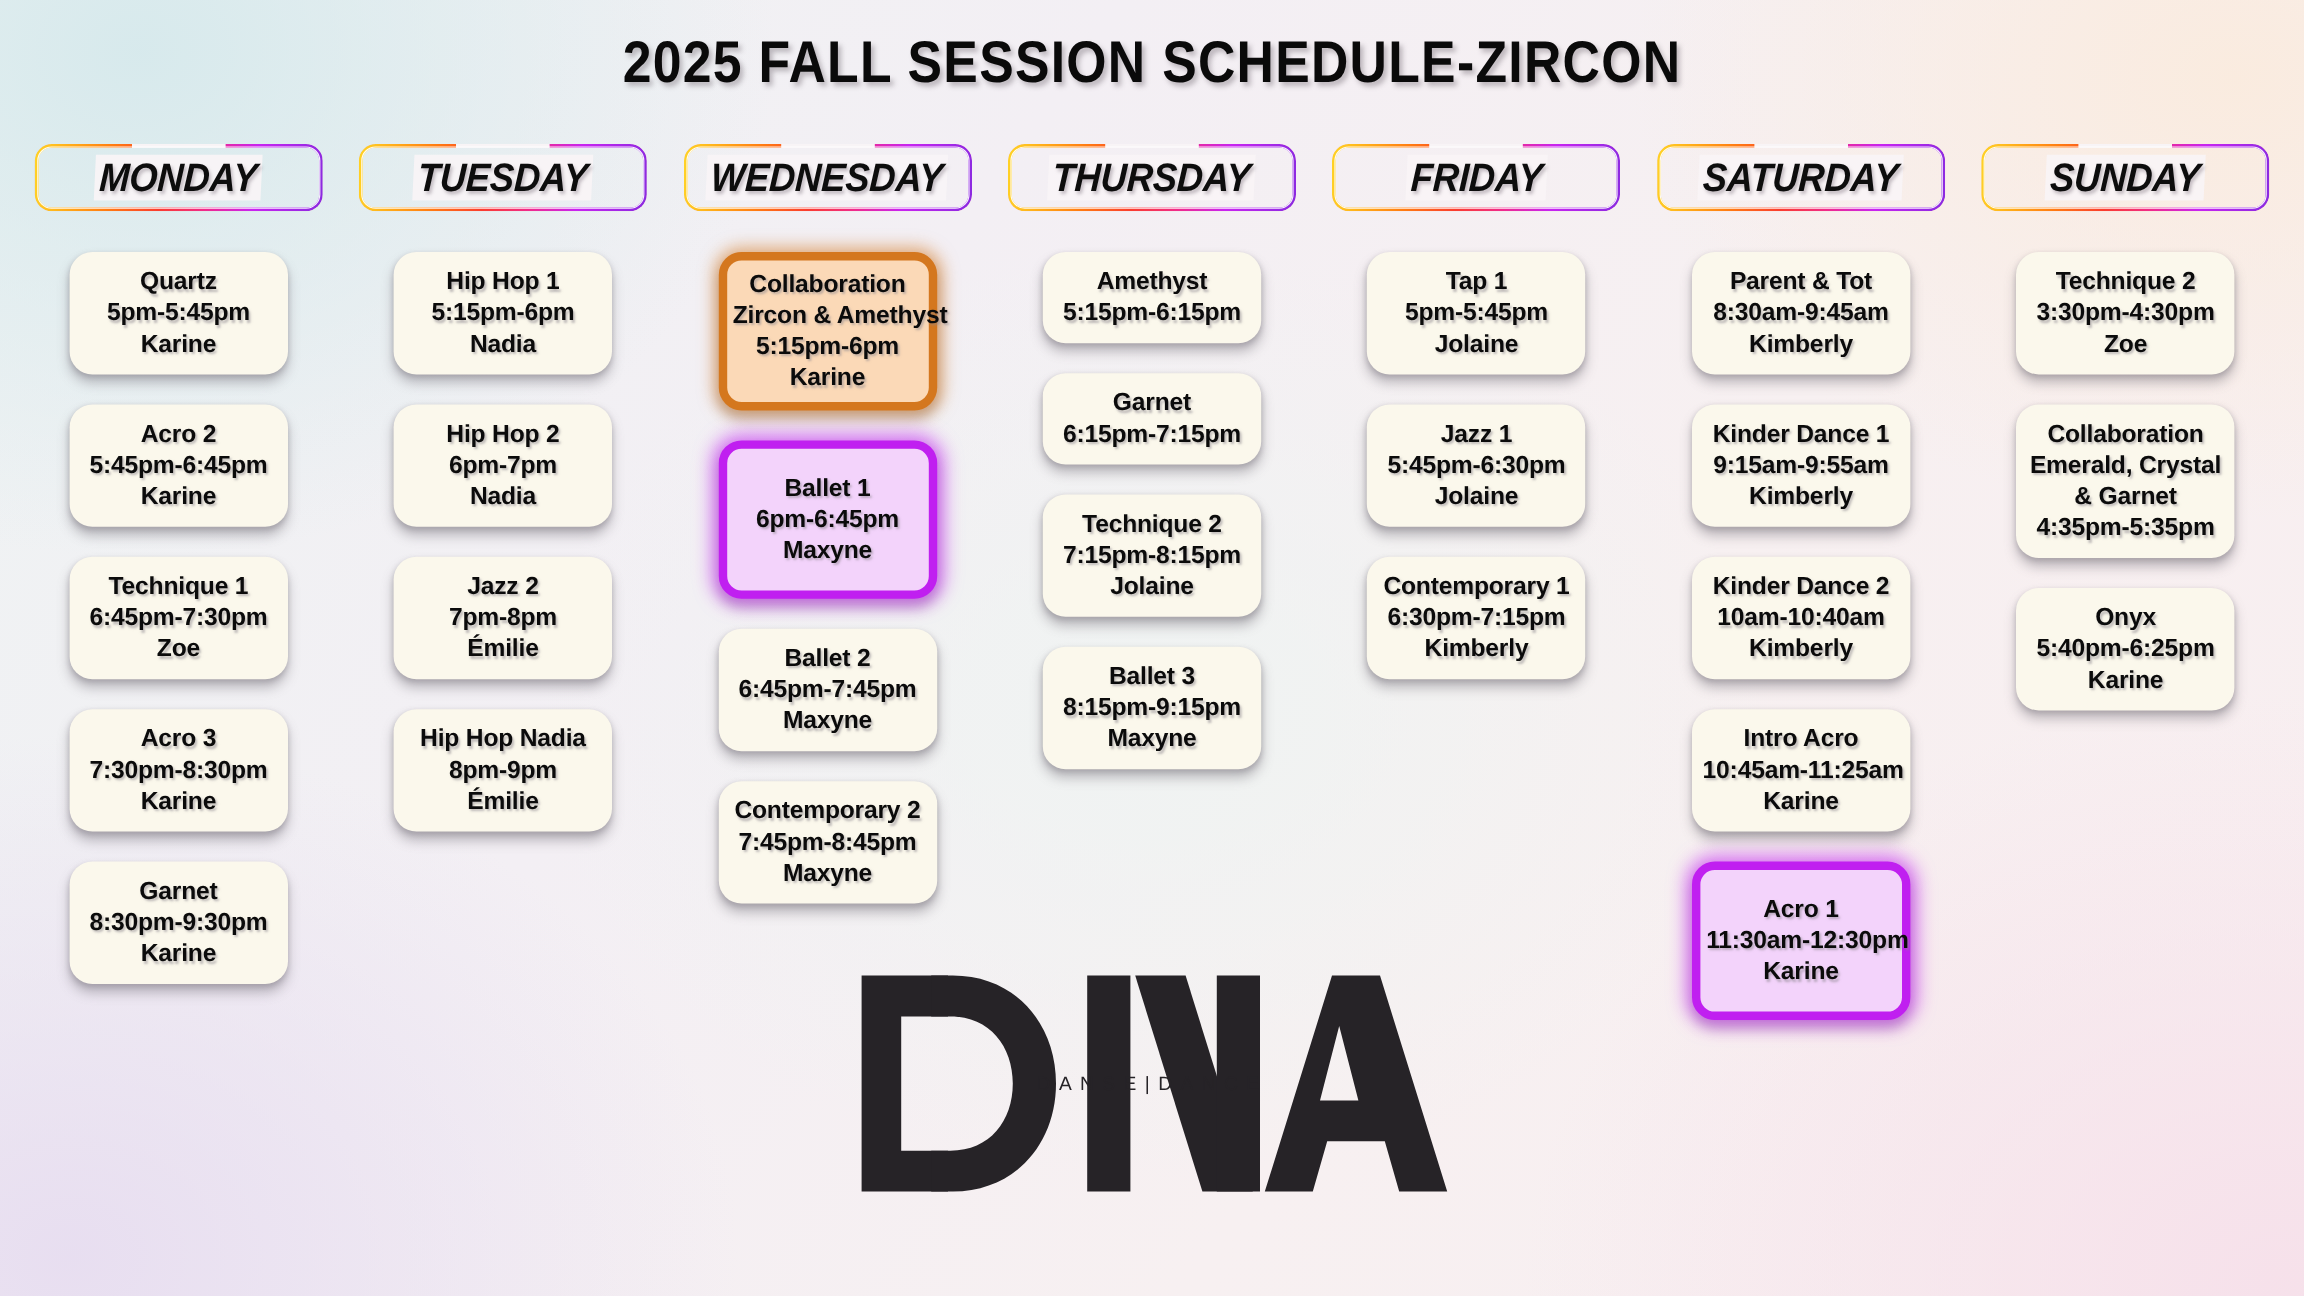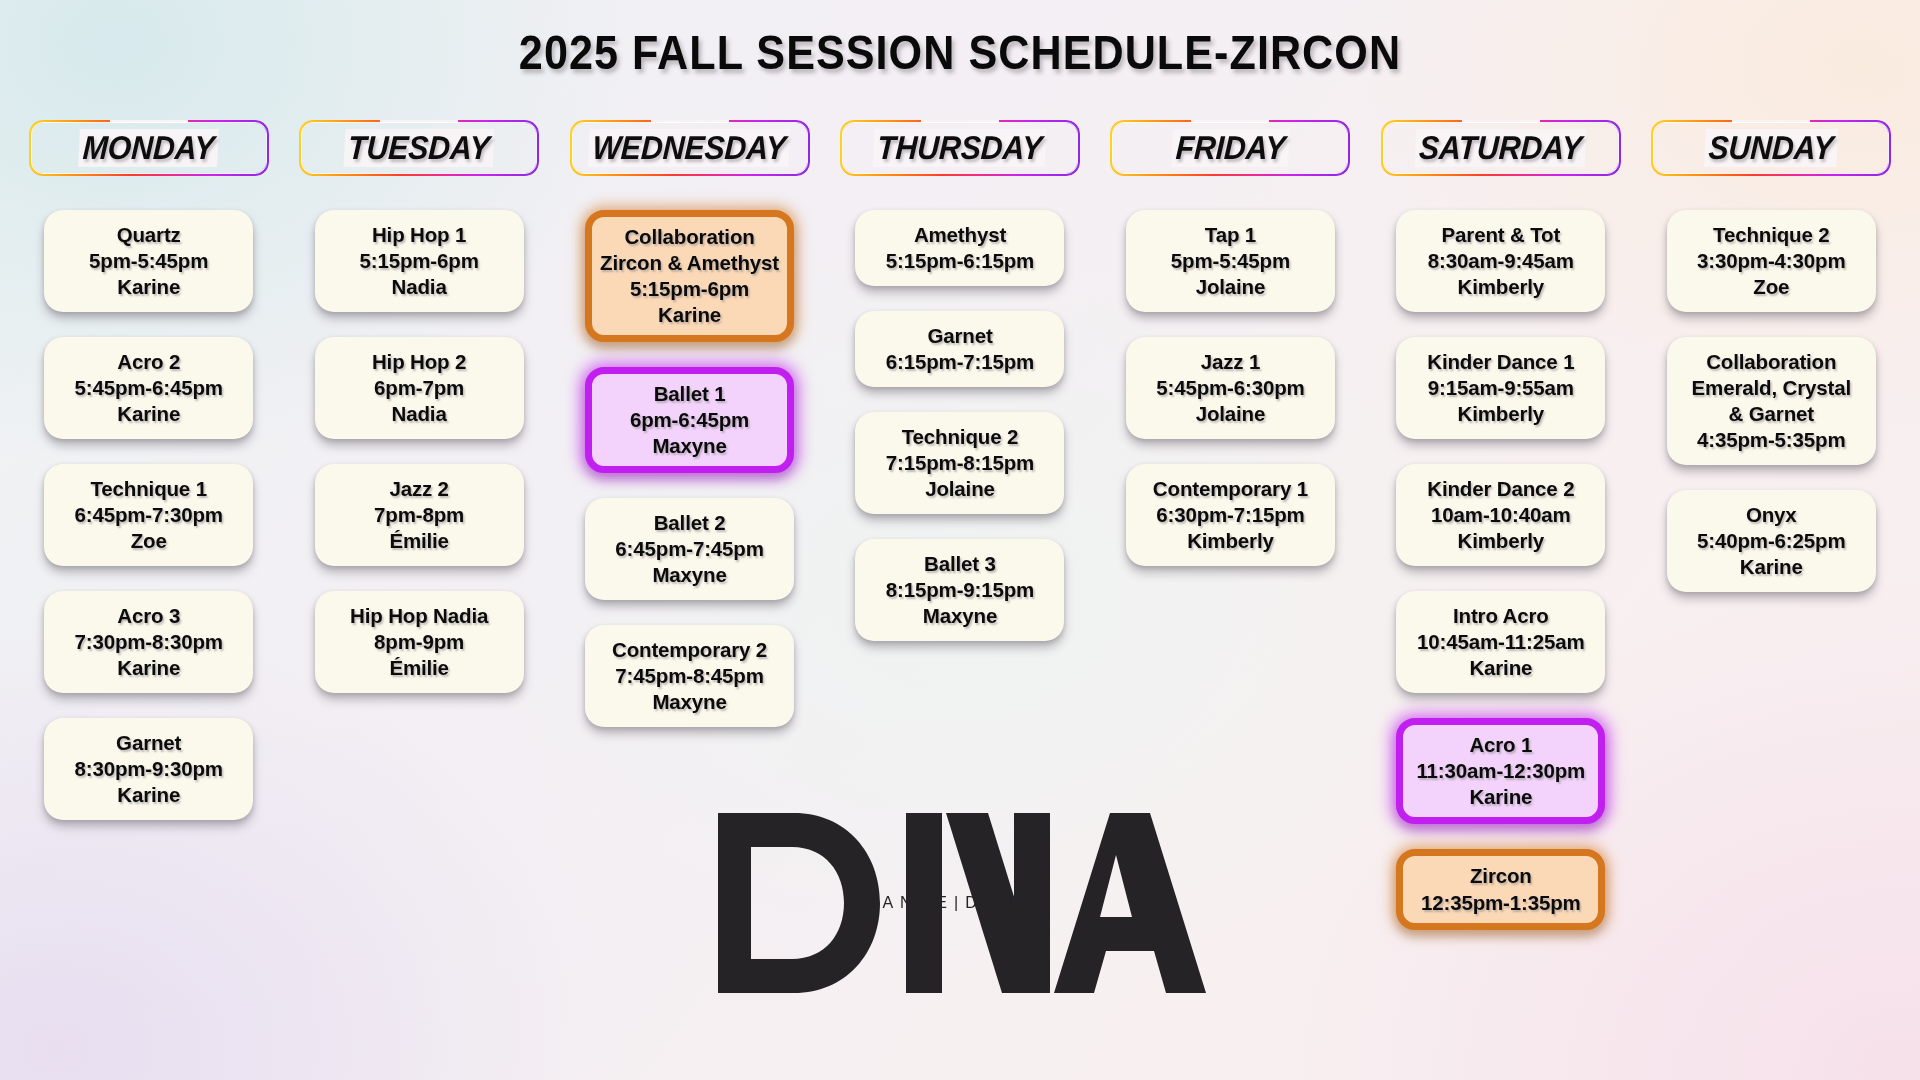--- a/index.html
+++ b/index.html
@@ -126,21 +126,21 @@
     font-family: "Liberation Sans Narrow", "Liberation Sans", sans-serif;
     transform: scaleX(0.92) skewX(-3deg);
     text-shadow: 2px 3px 3px rgba(130,120,130,0.45);
     white-space: nowrap;
     background: rgba(248,244,246,0.92);
     padding: 0 4px;
   }
 
   
   .class-card {
-    width: 209px;
+    width: 182px;
     border-radius: 19px;
     background: #fbf8ec;
     padding: 12px 9px;
     margin-bottom: 25px;
     text-align: center;
     box-shadow: 0 7px 10px rgba(115,110,118,0.42),
                 0 2px 4px rgba(115,110,118,0.30);
   }
   .class-card .line {
     font-size: 20.5px;
@@ -156,21 +156,21 @@
   .class-card.hl-orange {
     background: #fbd9b7;
     border: 7px solid #d4771e;
     padding: 7px 5px;
     box-shadow: 0 0 13px 4px rgba(212,119,30,0.55),
                 0 7px 10px rgba(115,110,118,0.35);
   }
   .class-card.hl-purple {
     background: #f3d3fb;
     border: 7px solid #c01ff0;
-    padding: 7px 5px;
+    padding: 20px 5px;
     box-shadow: 0 0 15px 5px rgba(192,31,240,0.60),
                 0 7px 10px rgba(115,110,118,0.35);
   }
 </style>
 </head>
 <body>
 
 <h1 id="page-title">2025 FALL SESSION SCHEDULE-ZIRCON</h1>
 
 <svg id="logo-watermark" viewBox="0 0 500 215" xmlns="http://www.w3.org/2000/svg">
@@ -351,24 +351,20 @@
       <div class="class-card">
         <div class="line">Intro Acro</div>
         <div class="line">10:45am-11:25am</div>
         <div class="line">Karine</div>
       </div>
       <div class="class-card hl-purple">
         <div class="line">Acro 1</div>
         <div class="line">11:30am-12:30pm</div>
         <div class="line">Karine</div>
       </div>
-      <div class="class-card hl-orange">
-        <div class="line">Zircon</div>
-        <div class="line">12:35pm-1:35pm</div>
-      </div>
     </div>
     <div class="day-column">
       <div class="day-header">
         <div class="neon-frame"></div>
         <div class="neon-inner-glow"></div>
         <span class="day-name">SUNDAY</span>
       </div>
       <div class="class-card">
         <div class="line">Technique 2</div>
         <div class="line">3:30pm-4:30pm</div>

